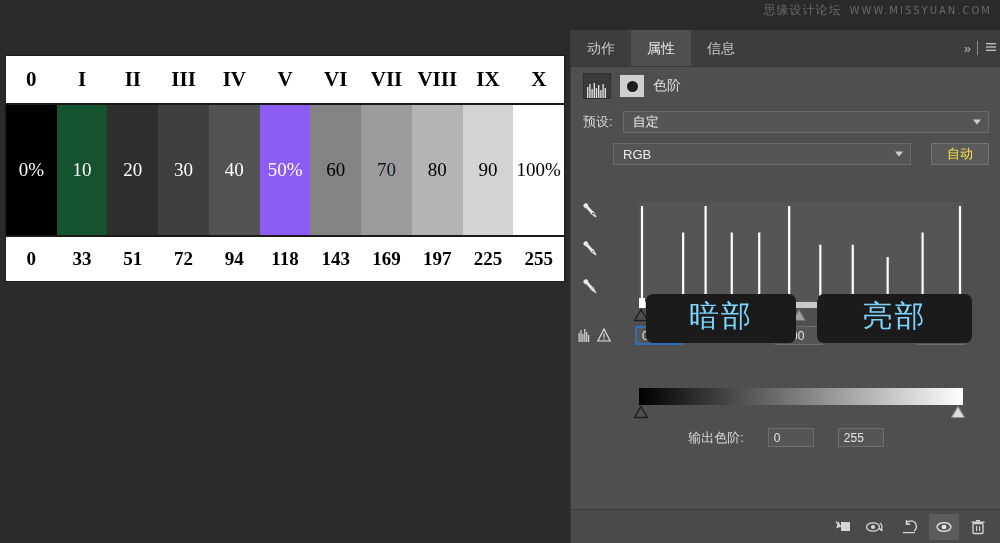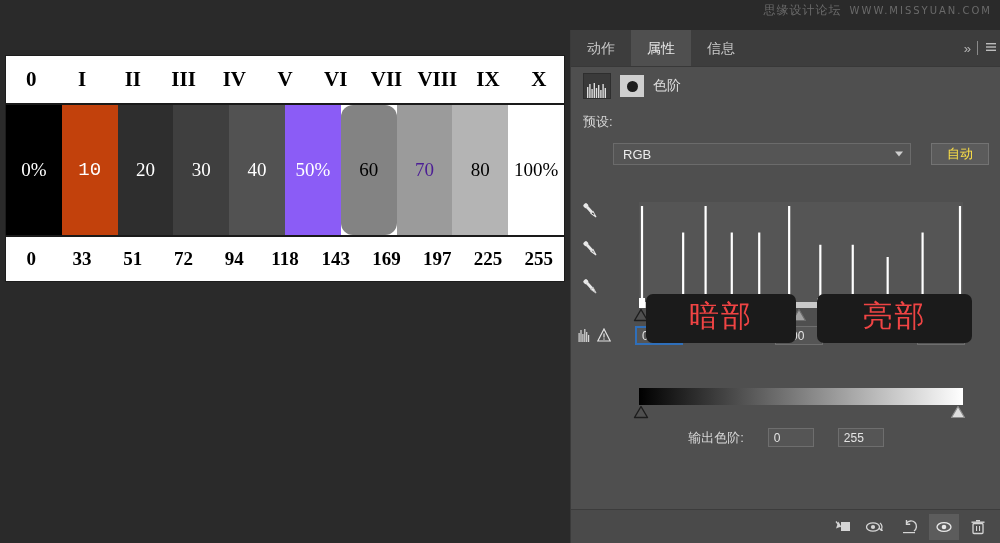--- a/index.html
+++ b/index.html
@@ -232,21 +232,21 @@
     display: flex; align-items: center;
     padding-left: 5px;
     box-sizing: border-box;
   }
 
   
   .callout {
     position: absolute;
     background: #1b1b1b;
     border-radius: 7px;
-    color: #ef4444;
+    color: #7dd3fc;
     font-size: 30px;
     display: flex; align-items: center; justify-content: center;
     padding: 2px 14px 6px 14px;
     letter-spacing: 2px;
     font-family: "DejaVu Sans", sans-serif;
   }
 
   
   .bottombar {
     position: absolute; left: 0; bottom: 0;
@@ -283,28 +283,29 @@
         <div class="cell">IV</div>
         <div class="cell">V</div>
         <div class="cell">VI</div>
         <div class="cell">VII</div>
         <div class="cell">VIII</div>
         <div class="cell">IX</div>
         <div class="cell">X</div>
       </div>
     <div class="doc-row-swatches" id="row-swatches">
         <div class="cell" style="background: rgb(0, 0, 0); color: rgb(255, 255, 255);">0%</div>
-        <div class="cell" style="background: #c2410c; color: rgb(255, 255, 255); font-family: Liberation Mono, monospace;">10</div>
+        <div class="cell" style="background: #14532d; color: rgb(255, 255, 255);">10</div>
         <div class="cell" style="background: rgb(46, 46, 46); color: rgb(255, 255, 255);">20</div>
         <div class="cell" style="background: rgb(63, 63, 63); color: rgb(255, 255, 255);">30</div>
         <div class="cell" style="background: rgb(82, 82, 82); color: rgb(255, 255, 255);">40</div>
         <div class="cell" style="background: #8b5cf6; color: rgb(255, 255, 255);">50%</div>
-        <div class="cell" style="background: rgb(131, 131, 131); color: rgb(0, 0, 0); border-radius: 12px;">60</div>
-        <div class="cell" style="background: rgb(155, 155, 155); color: #4c1d95;">70</div>
+        <div class="cell" style="background: rgb(131, 131, 131); color: rgb(0, 0, 0);">60</div>
+        <div class="cell" style="background: rgb(155, 155, 155); color: #0f172a;">70</div>
         <div class="cell" style="background: rgb(180, 180, 180); color: rgb(0, 0, 0);">80</div>
+        <div class="cell" style="background: rgb(211, 211, 211); color: rgb(0, 0, 0);">90</div>
         <div class="cell" style="background: rgb(255, 255, 255); color: rgb(0, 0, 0);">100%</div>
       </div>
     <div class="doc-row-values" id="row-values">
         <div class="cell">0</div>
         <div class="cell">33</div>
         <div class="cell">51</div>
         <div class="cell">72</div>
         <div class="cell">94</div>
         <div class="cell">118</div>
         <div class="cell">143</div>
@@ -352,20 +353,24 @@
         </svg>
       </span>
       <span class="thumb-mask">
         <span class="dot"></span>
       </span>
       <span class="title">色阶</span>
     </div>
 
     <div class="row" style="height:34px; gap:10px;">
       <span class="label">预设:</span>
+      <span class="select" style="flex:1 1 auto;">
+        <span>自定</span>
+        <span class="caret"></span>
+      </span>
     </div>
 
     <div class="row" style="height:30px; gap:20px; padding-left:42px; padding-right:12px;">
       <span class="select" style="flex:1 1 auto;">
         <span>RGB</span>
         <span class="caret"></span>
       </span>
       <span class="btn">自动</span>
     </div>
 

